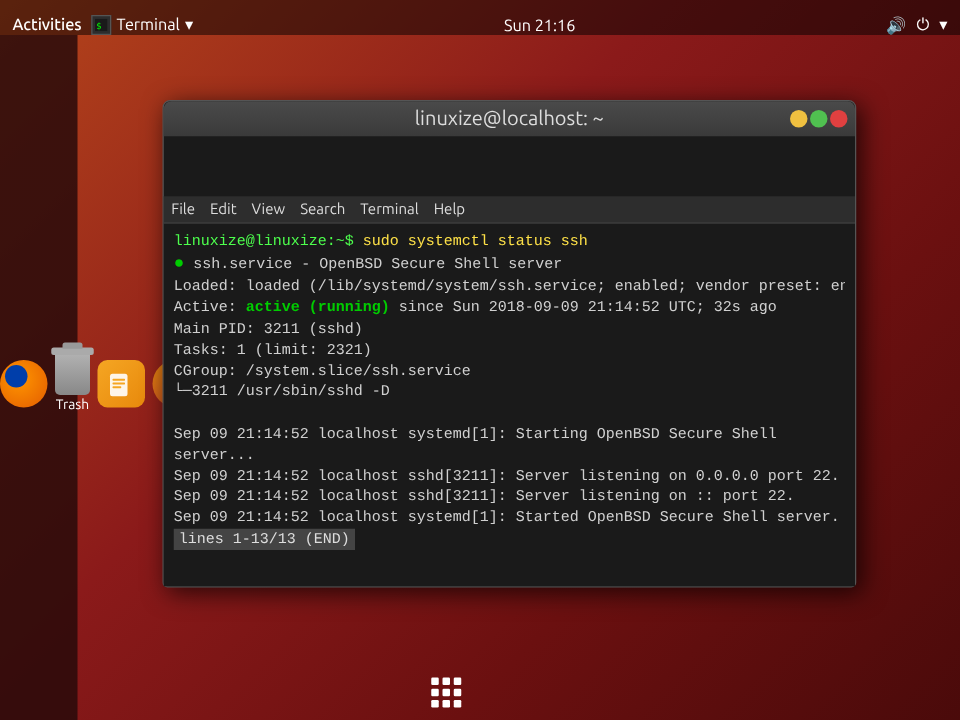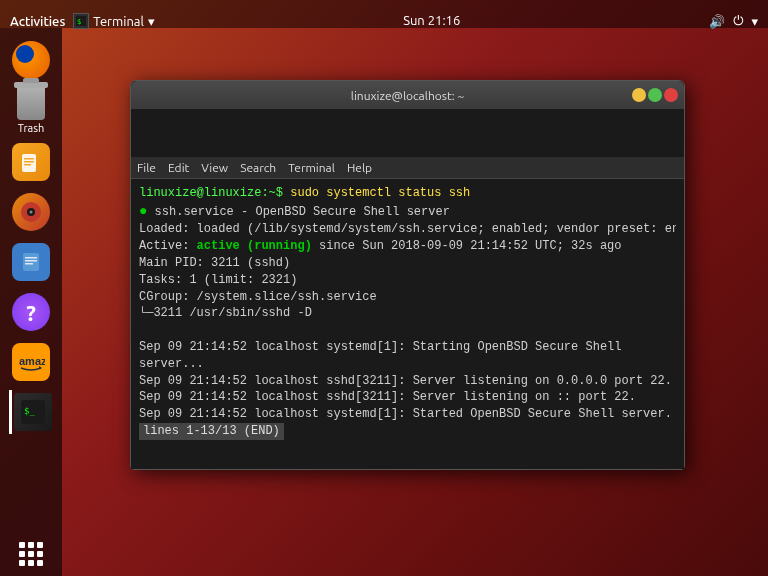--- a/index.html
+++ b/index.html
@@ -12,23 +12,23 @@
       position: relative;
     }
 
     
     .top-bar {
       position: absolute;
       top: 0; left: 0; right: 0;
       height: 28px;
       background: rgba(0,0,0,0.5);
       display: flex;
-      align-items: flex-start;
+      align-items: flex-end;
       justify-content: space-between;
-      padding: 13px 10px;
+      padding: 0 10px;
       z-index: 100;
     }
     .top-bar-left {
       display: flex;
       align-items: center;
       gap: 8px;
     }
     .top-bar-activities {
       color: white;
       font-size: 13px;
@@ -62,21 +62,21 @@
       font-size: 13px;
     }
 
     
     .sidebar {
       position: absolute;
       left: 0; top: 28px; bottom: 0;
       width: 62px;
       background: rgba(40,10,10,0.85);
       display: flex;
-      flex-direction: column;
+      flex-direction: row;
       align-items: center;
       padding-top: 10px;
       gap: 6px;
     }
     .sidebar-icon {
       width: 44px;
       height: 44px;
       border-radius: 8px;
       display: flex;
       align-items: center;
@@ -221,21 +221,21 @@
       background: linear-gradient(180deg, #4a4a4a, #3a3a3a);
       border-radius: 6px 6px 0 0;
       display: flex;
       align-items: center;
       justify-content: center;
       position: relative;
       padding: 0 8px;
     }
     .terminal-title {
       color: #ddd;
-      font-size: 12px;
+      font-size: 16px;
     }
     .window-controls {
       position: absolute;
       right: 6px;
       top: 50%;
       transform: translateY(-50%);
       display: flex;
       gap: 2px;
     }
     .win-btn {

